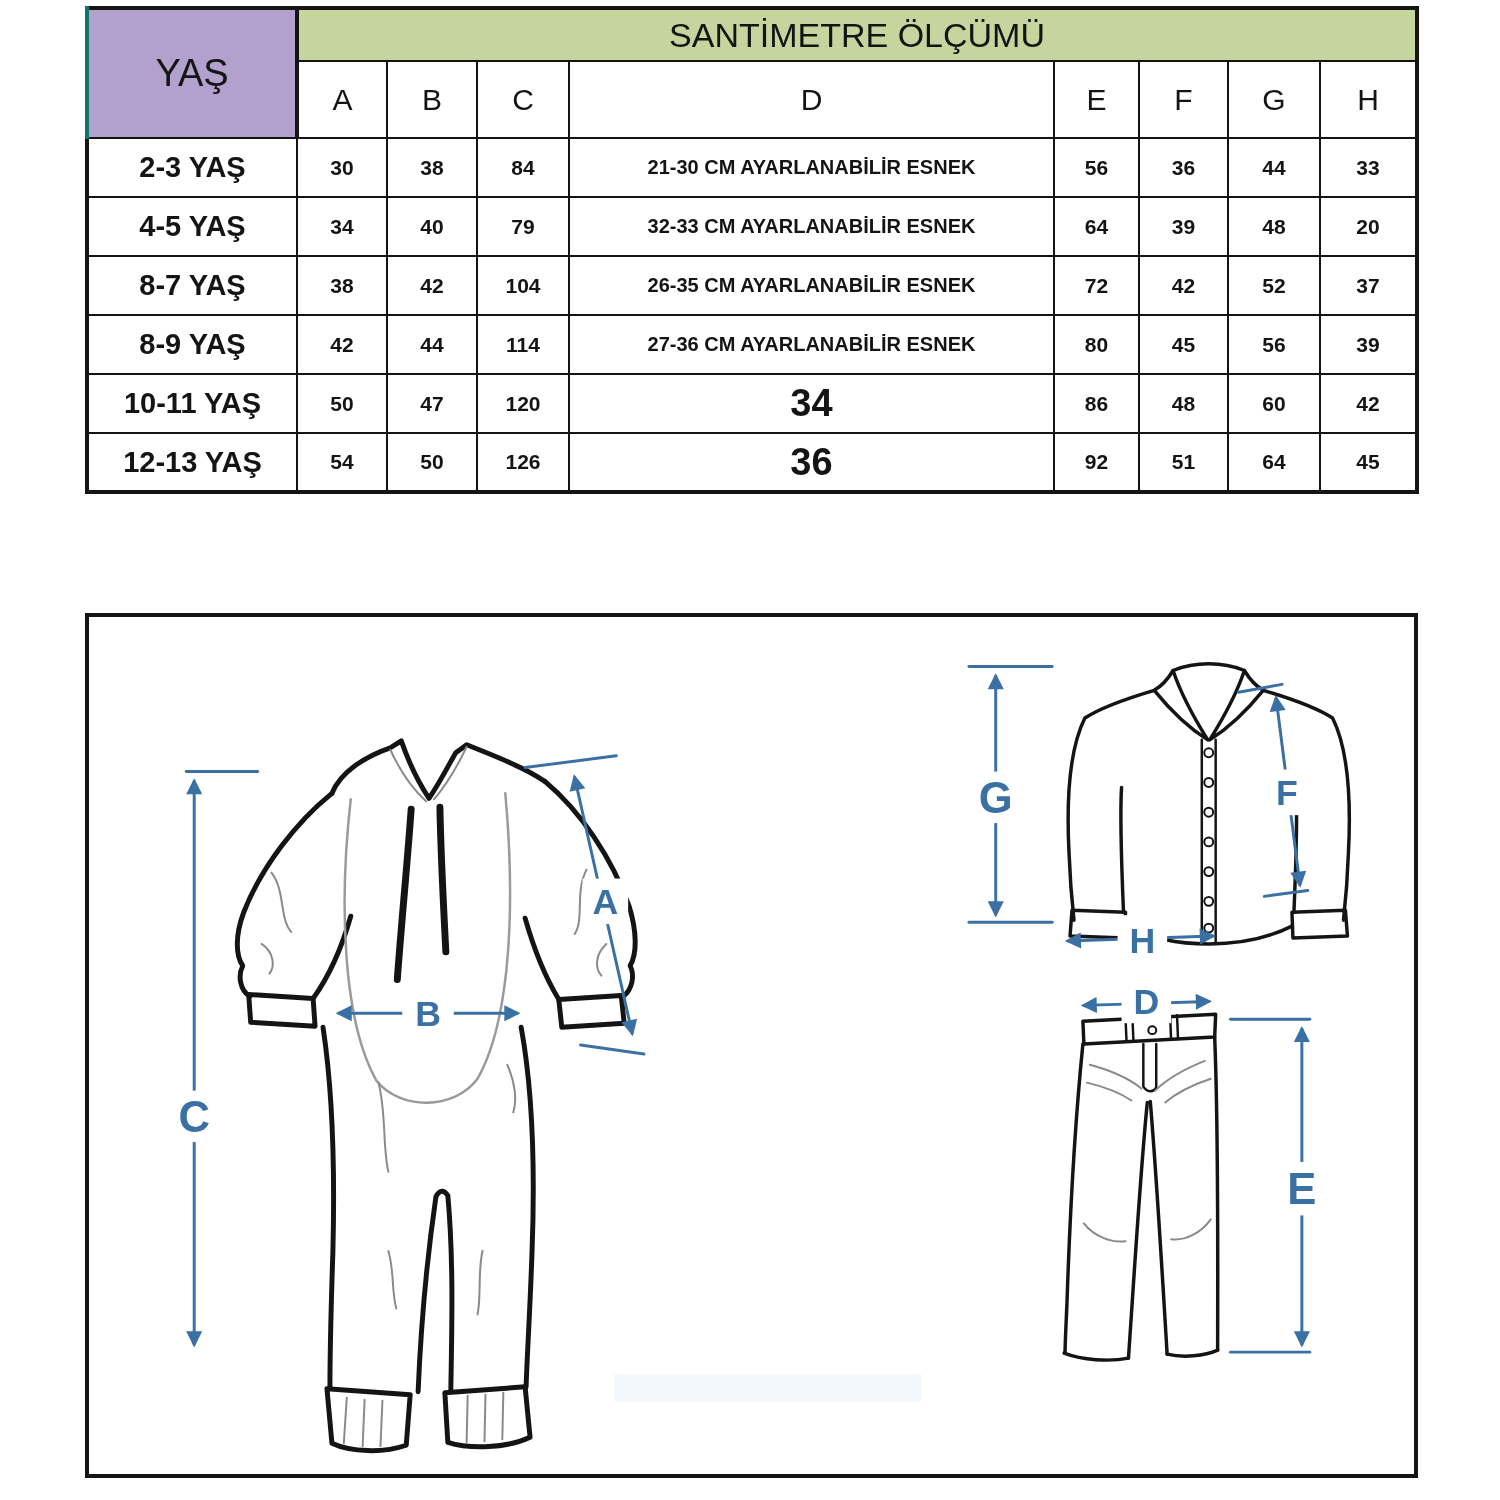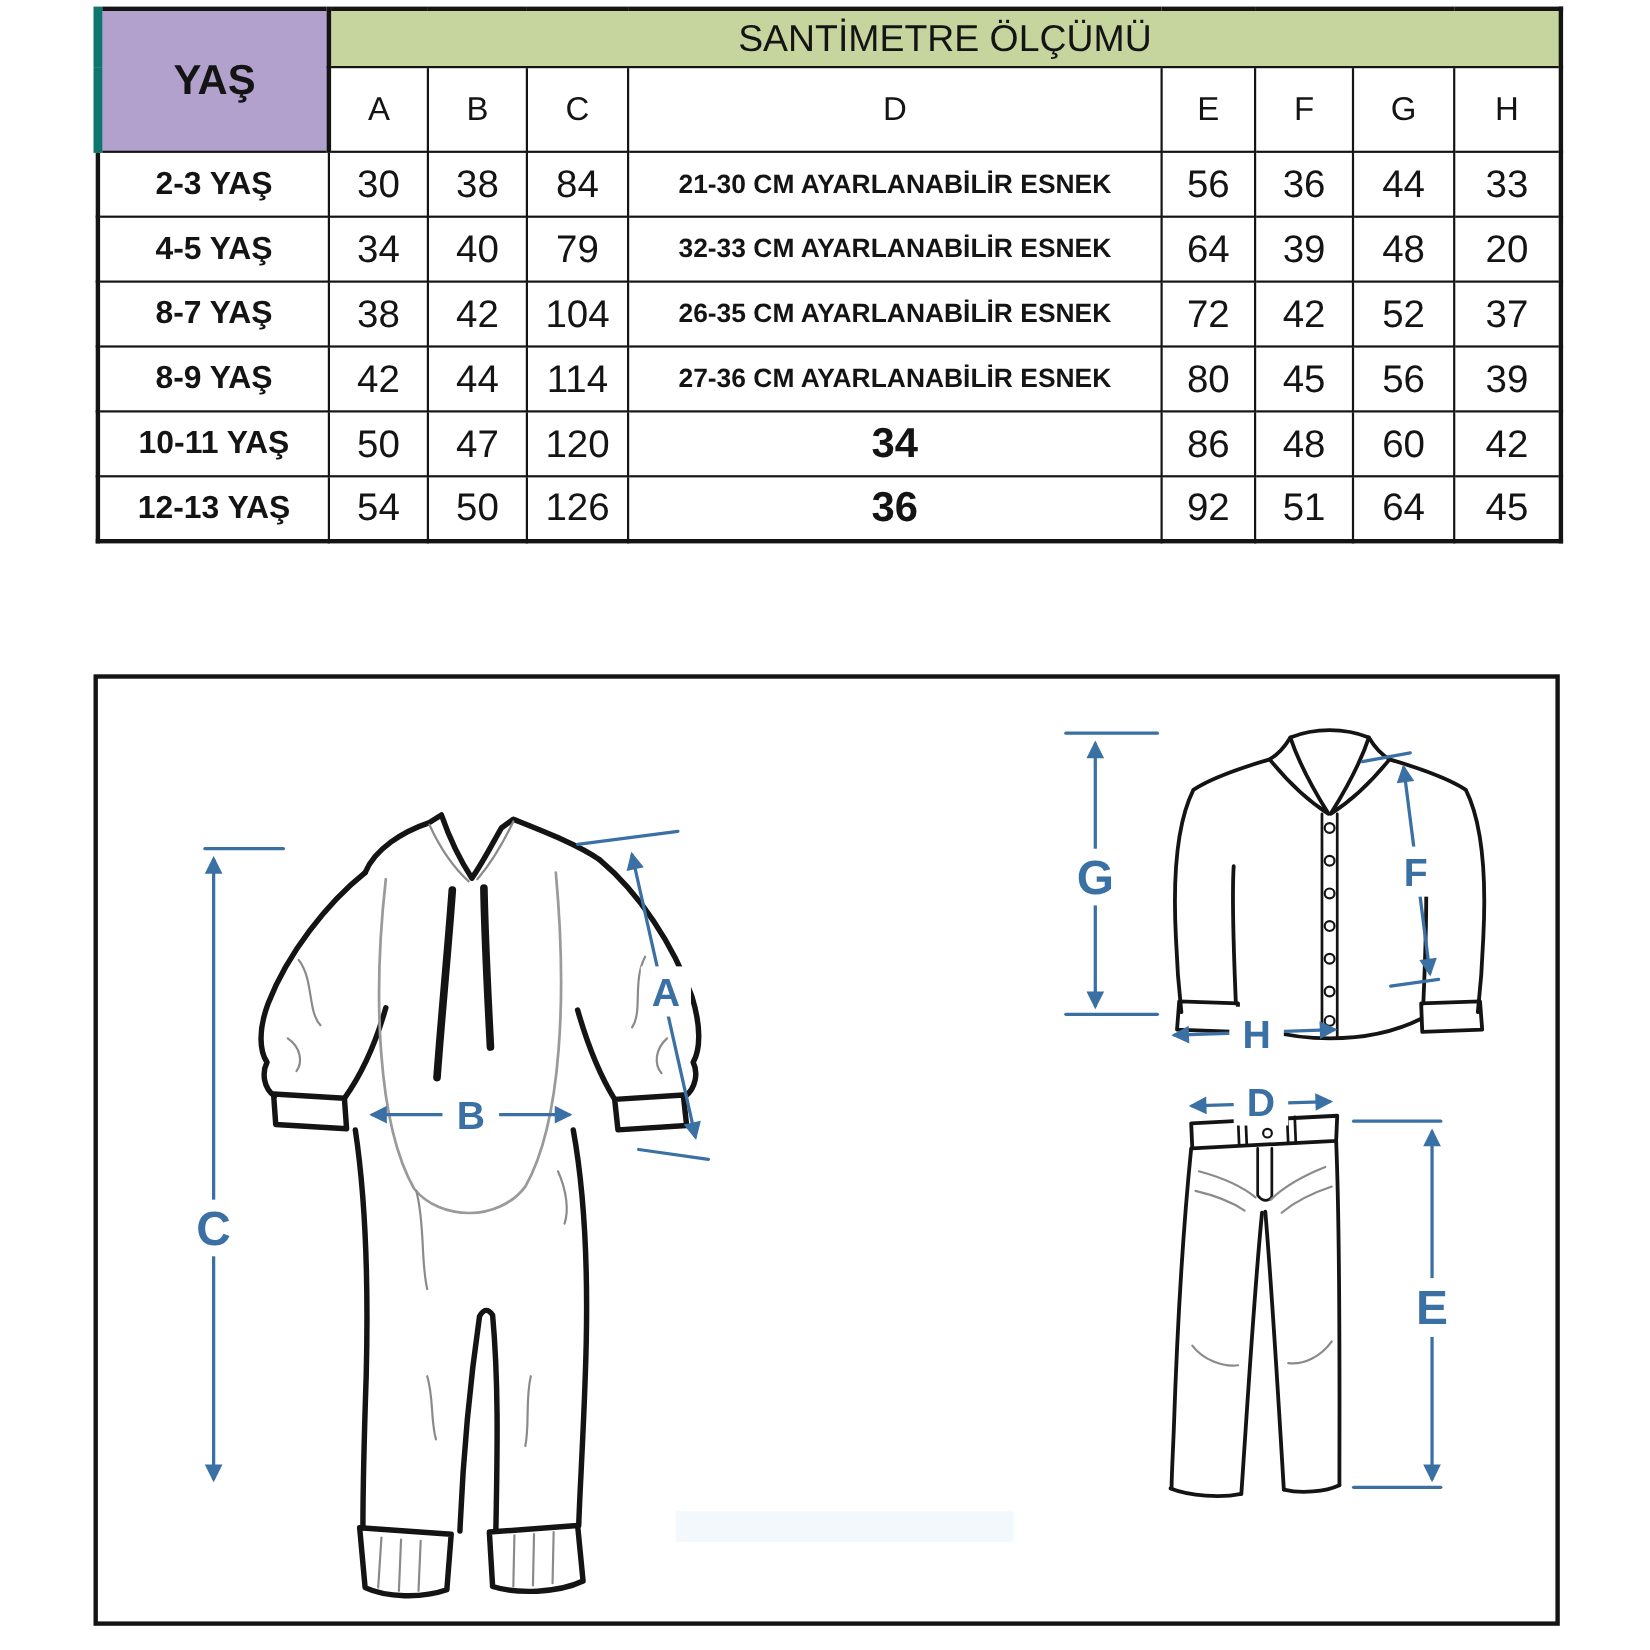--- a/index.html
+++ b/index.html
@@ -2,27 +2,27 @@
 <html><head>
 <meta charset="utf-8">
 <style>
   html,body{margin:0;padding:0;background:#ffffff;}
   .canvas{position:relative;width:1500px;height:1500px;background:#ffffff;overflow:hidden;
           font-family:"Liberation Sans",sans-serif;color:#141414;}
   table.size-table{position:absolute;left:85px;top:6px;width:1330px;border-collapse:collapse;
           table-layout:fixed;border:4px solid #141414;}
   .size-table th,.size-table td{border:2px solid #141414;text-align:center;vertical-align:middle;
           padding:0;overflow:hidden;white-space:nowrap;}
-  .size-table th.yas{background:#b2a1cc;font-size:38px;font-weight:700;border-right:4px solid #141414;border-left:8px solid #0f766e;}
+  .size-table th.yas{background:#b2a1cc;font-size:38px;font-weight:400;border-right:4px solid #141414;border-left:4px solid #0f766e;}
   .size-table th.cm{background:#c6d49d;font-size:34px;font-weight:400;height:50px;}
   .size-table tr.letters th{font-size:30px;font-weight:400;background:#ffffff;height:75px;}
   .size-table tbody tr{height:59px;}
   .size-table td.age{font-size:29px;font-weight:700;}
-  .size-table td.num{font-size:35px;font-weight:400;}
-  .size-table td.dtext{font-size:24px;font-weight:700;border-radius:16px;}
+  .size-table td.num{font-size:21px;font-weight:700;}
+  .size-table td.dtext{font-size:20px;font-weight:700;border-radius:16px;}
   .size-table td.dbig{font-size:38px;font-weight:700;}
   .diagram-box{position:absolute;left:85px;top:613px;width:1333px;height:865px;
           border:4px solid #141414;box-sizing:border-box;background:#ffffff;}
   .diagram-box svg{display:block;width:100%;height:100%;}
   .outline{fill:none;stroke:#141414;stroke-width:5;stroke-linecap:round;stroke-linejoin:round;}
   .outline-thin{fill:none;stroke:#141414;stroke-width:3.5;stroke-linecap:round;stroke-linejoin:round;}
   .detail{fill:none;stroke:#8a8a8a;stroke-width:2;stroke-linecap:round;}
   .bib{fill:none;stroke:#9a9a9a;stroke-width:2.5;stroke-linecap:round;}
   .string{fill:none;stroke:#141414;stroke-width:7;stroke-linecap:round;}
   .arrow{fill:none;stroke:#3a70a3;stroke-width:3;stroke-linecap:round;}

